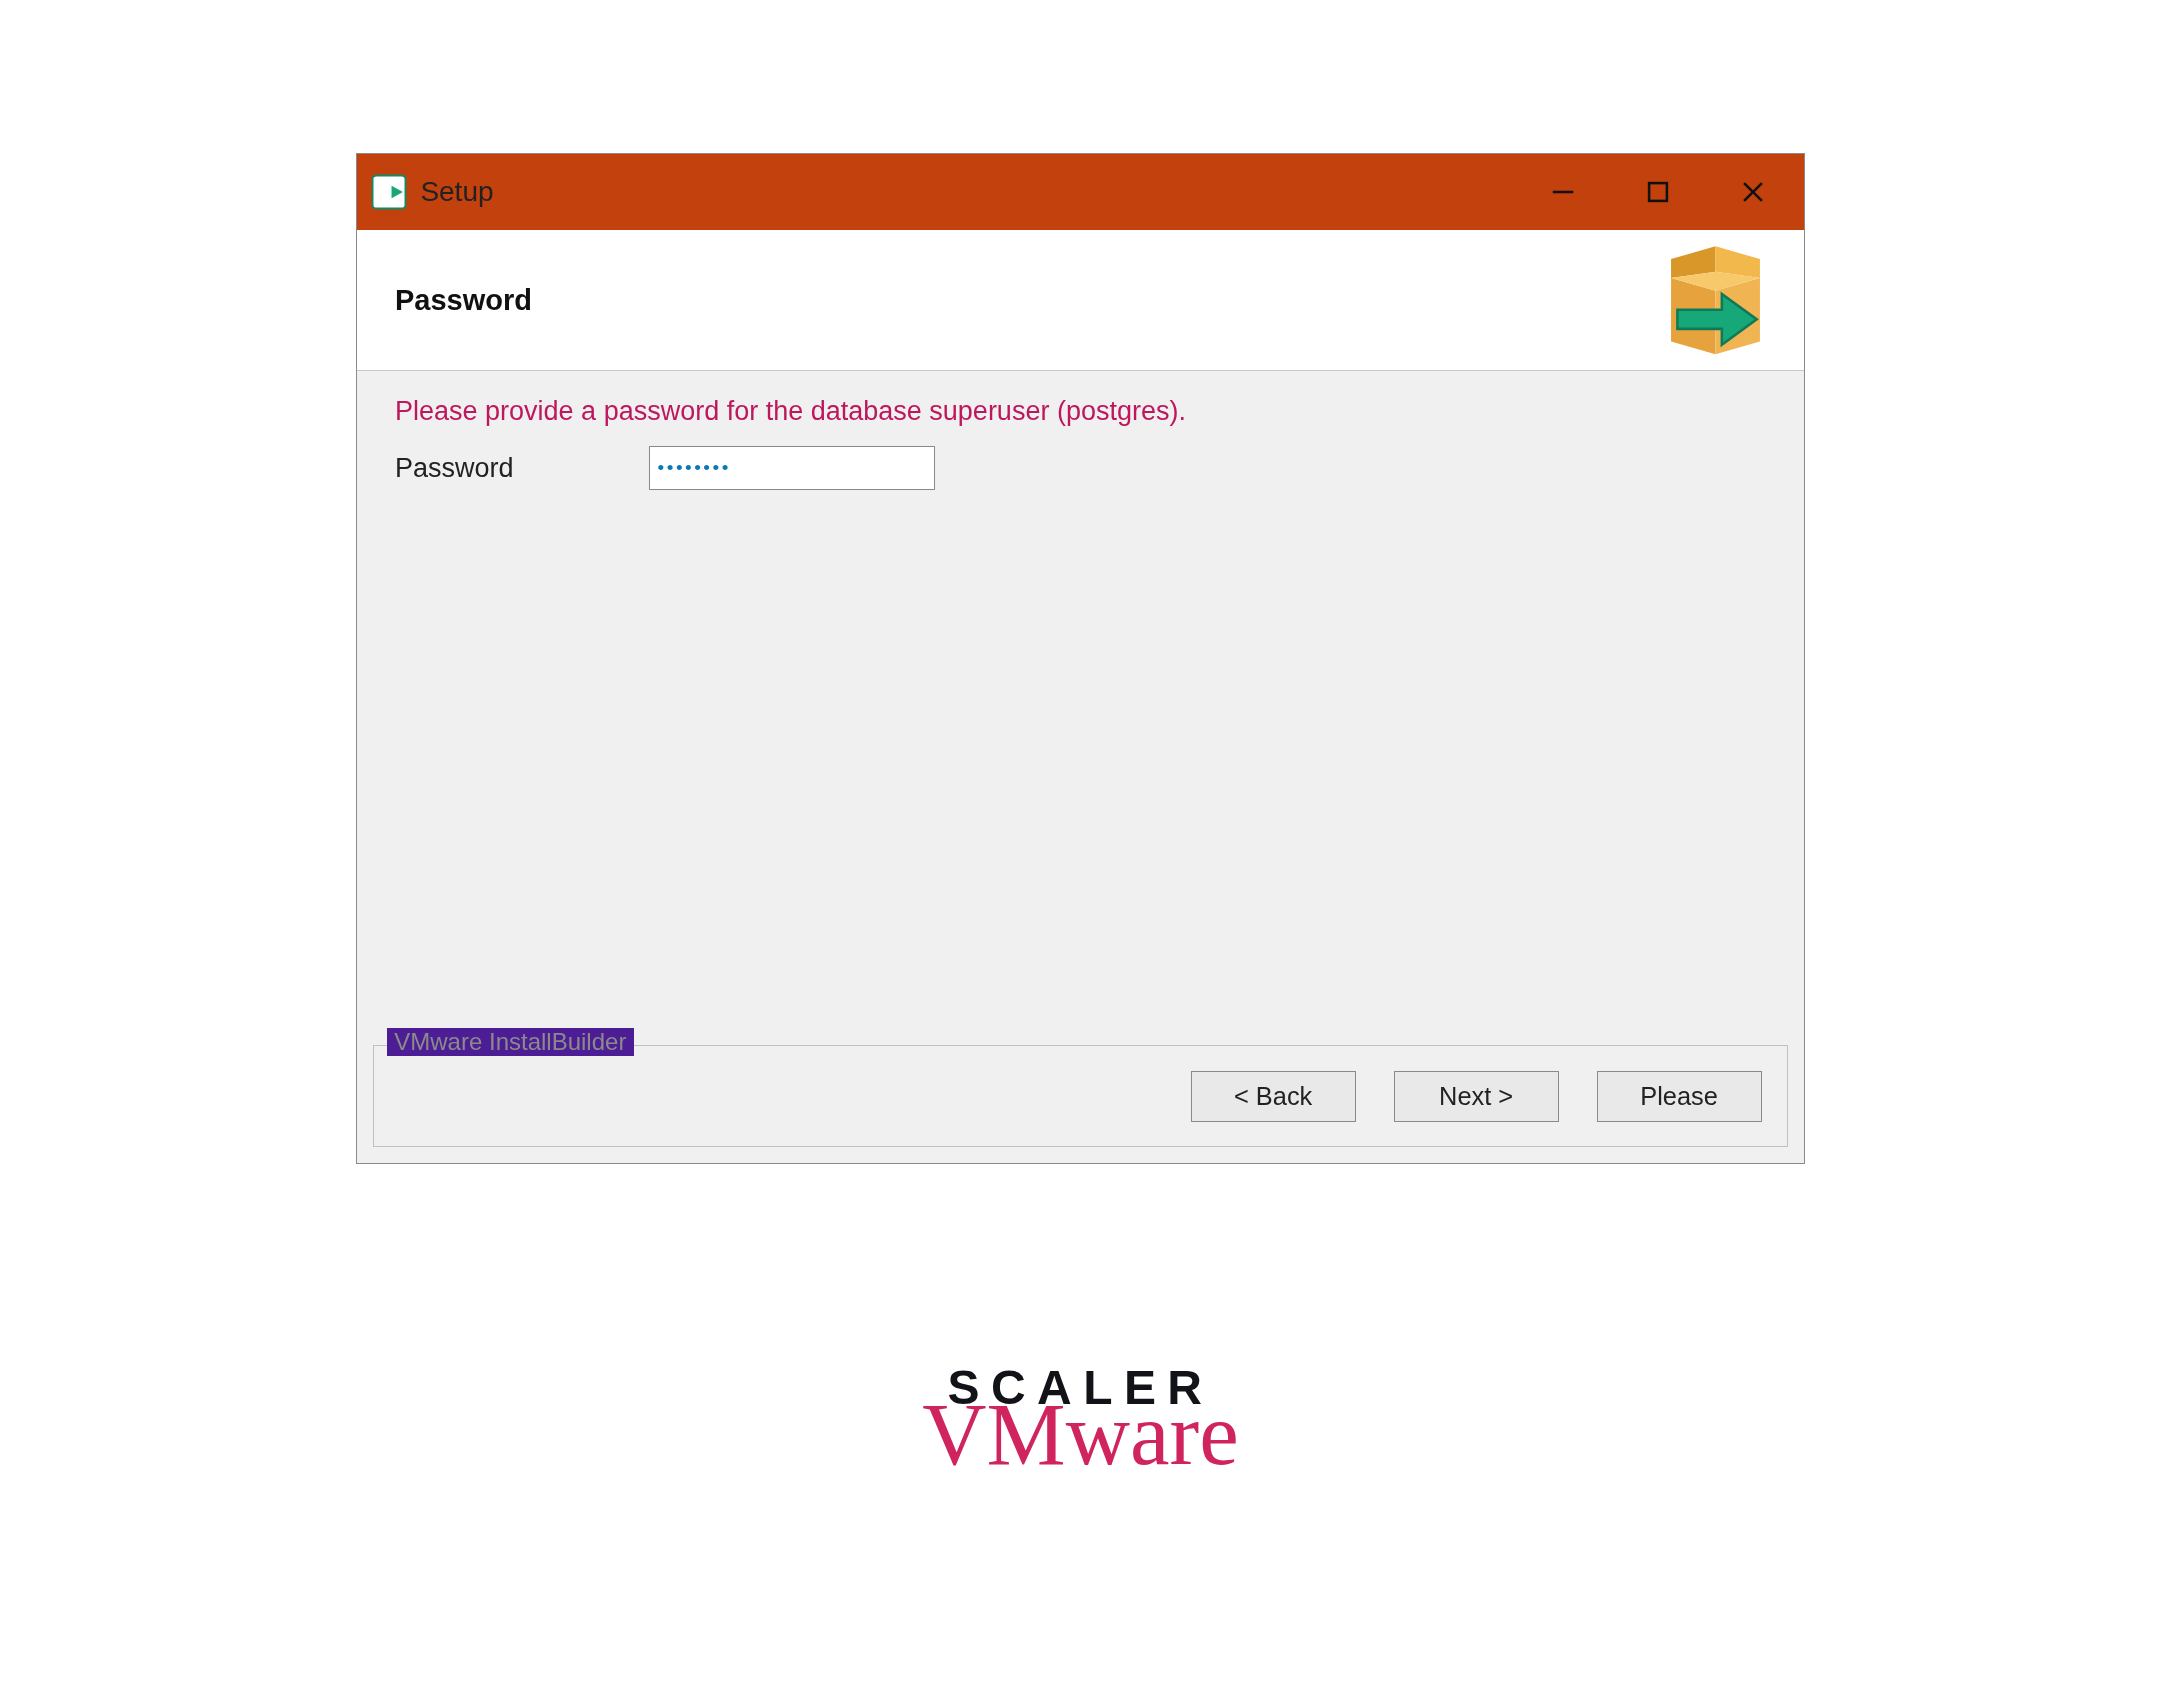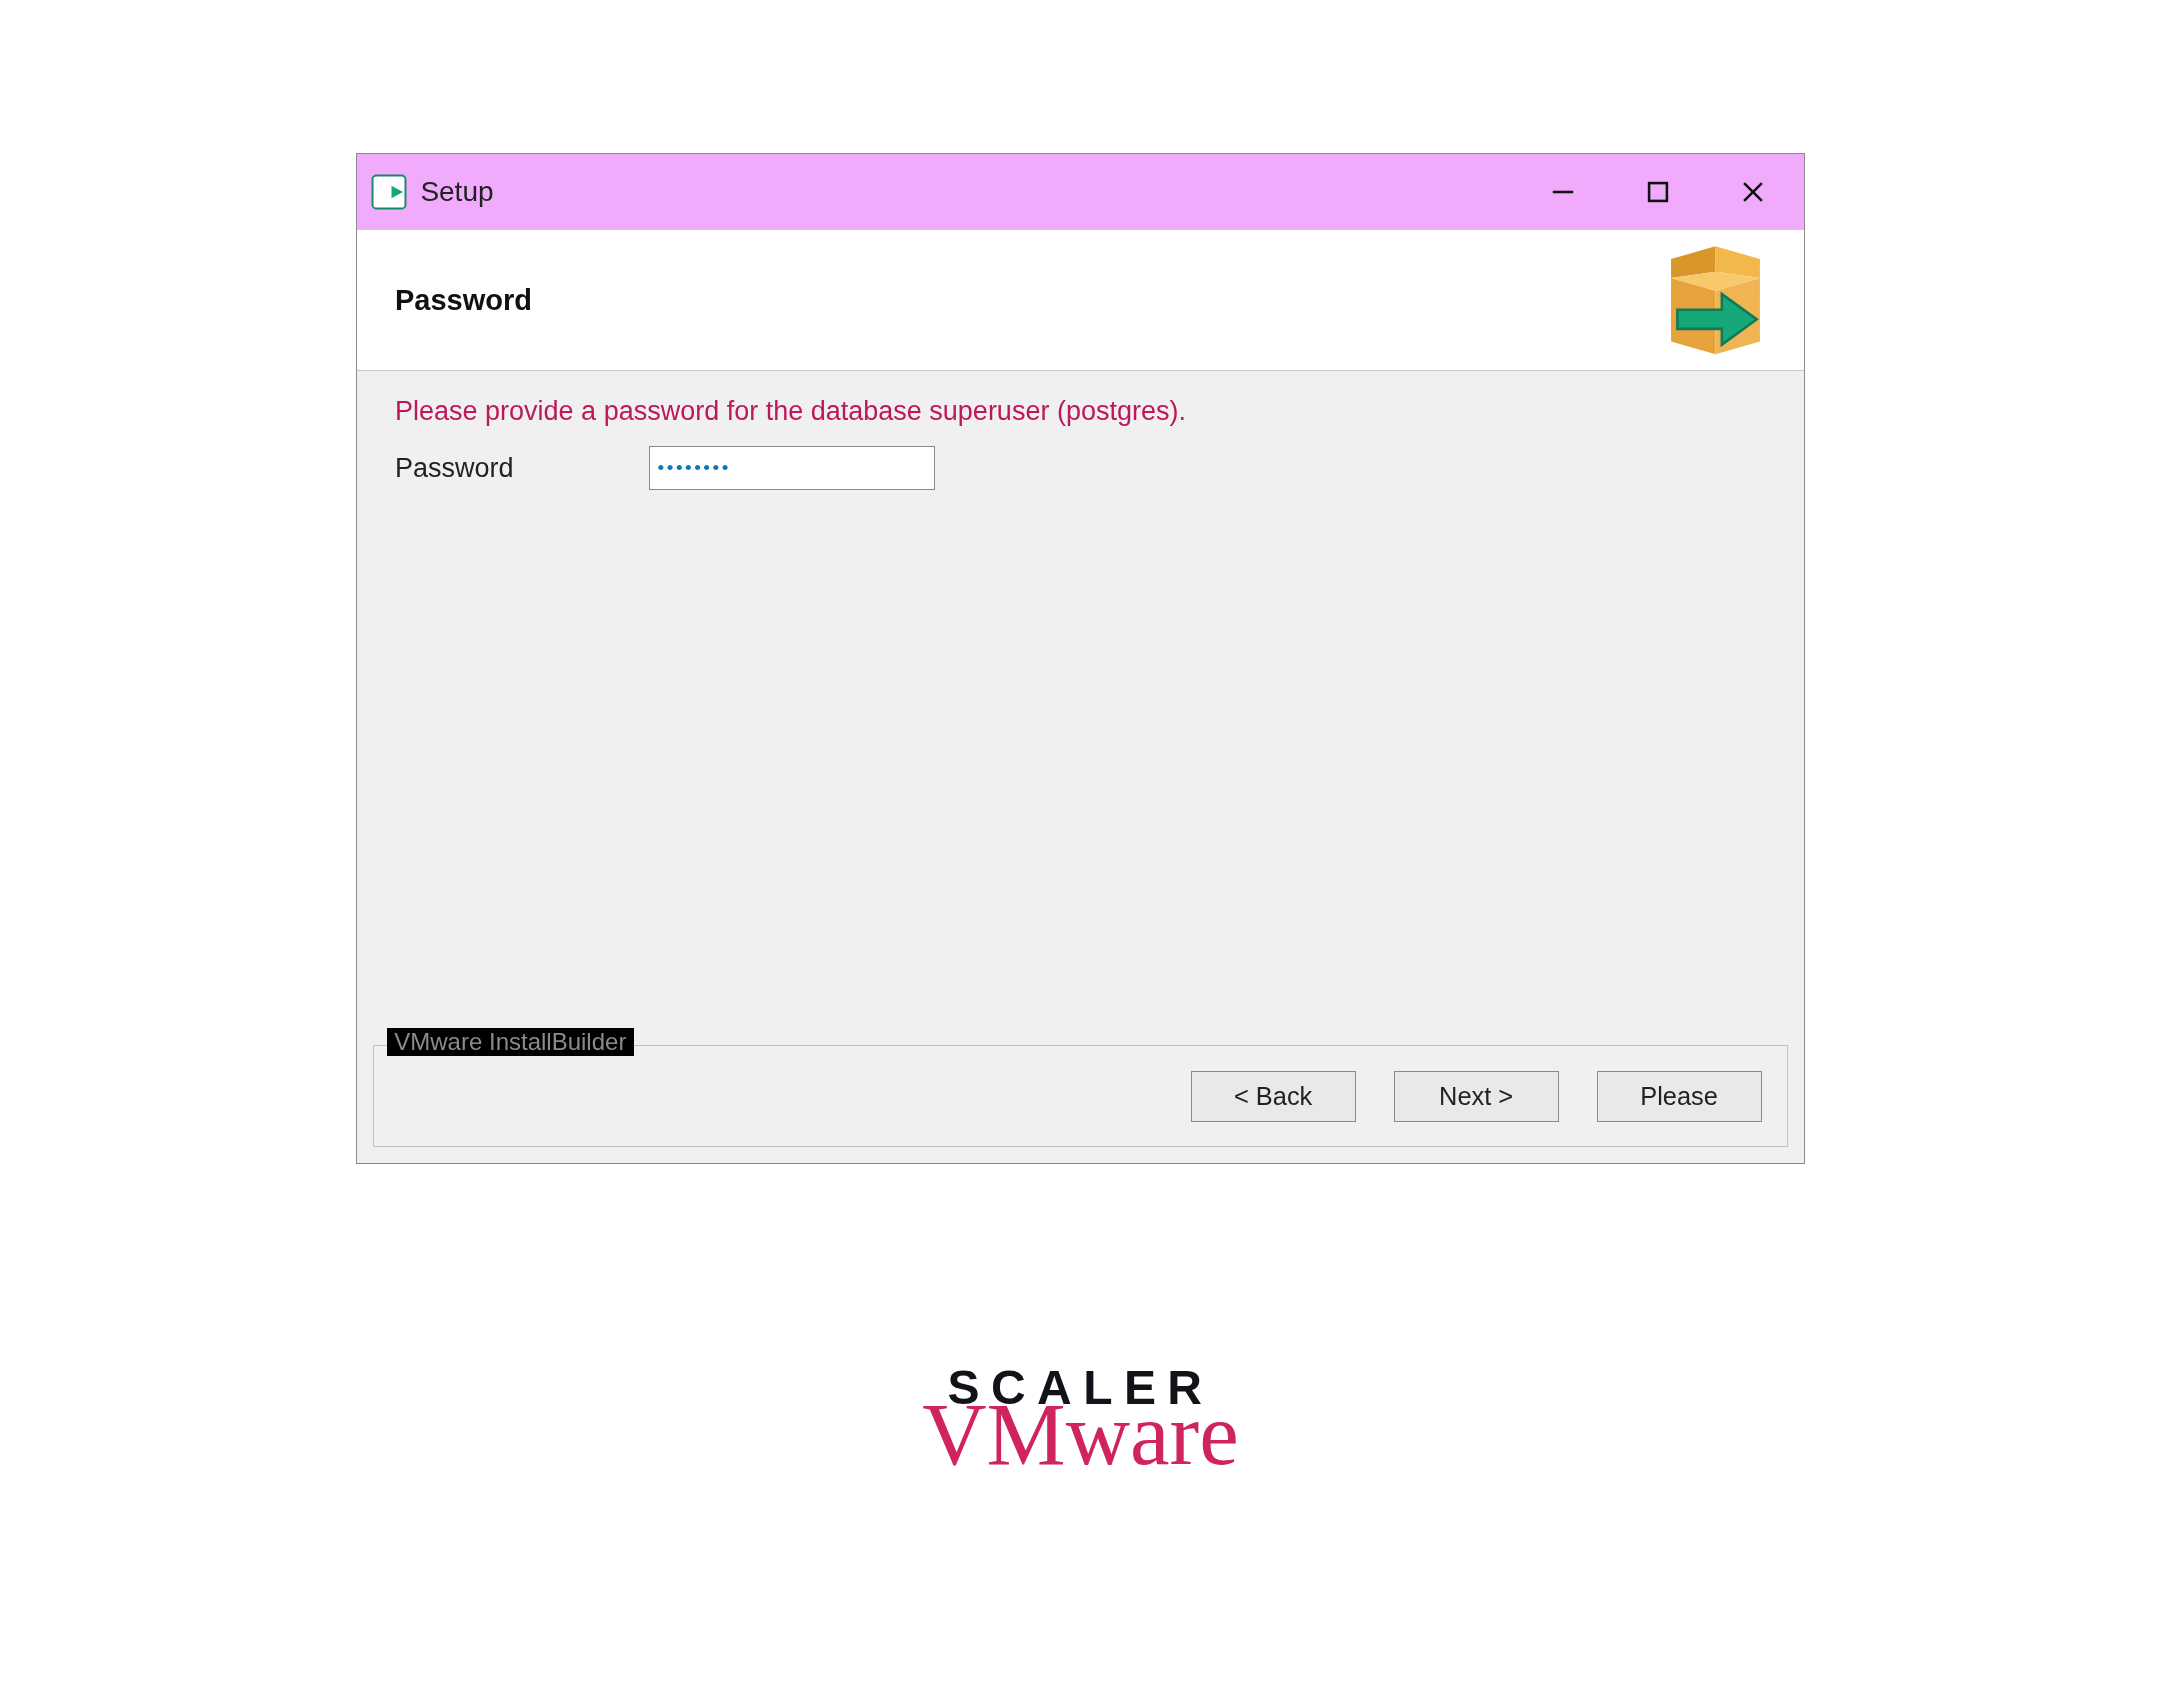--- a/index.html
+++ b/index.html
@@ -25,21 +25,21 @@
     top: 153px;
     width: 1449px;
     height: 1011px;
     background: #f0f0f0;
     border: 1.9px solid #8a8a8a;
     box-sizing: border-box;
   }
   
   .titlebar {
     height: 76px;
-    background: #f0abfc;
+    background: #c2410c;
     display: flex;
     align-items: center;
     padding: 0 6.4px 0 12.7px;
   }
   .title-icon {
     width: 38px;
     height: 38px;
     margin-right: 12.7px;
     position: relative;
   }
@@ -118,21 +118,21 @@
     right: 16px;
     bottom: 16px;
     height: 102px;
     border: 1.9px solid #c0c0c0;
     box-sizing: border-box;
   }
   .footer-legend {
     position: absolute;
     top: -18px;
     left: 12.7px;
-    background: #000000;
+    background: #4c1d95;
     padding: 0 7.6px;
     font-size: 24px;
     color: #8a8a8a;
   }
   .button-row {
     position: absolute;
     right: 25.4px;
     bottom: 24px;
     display: flex;
     gap: 38px;

